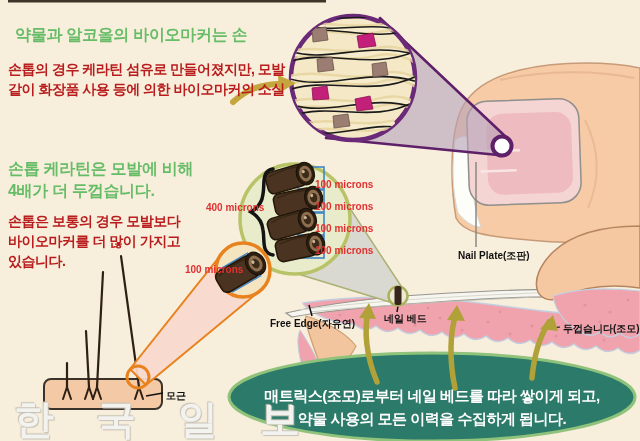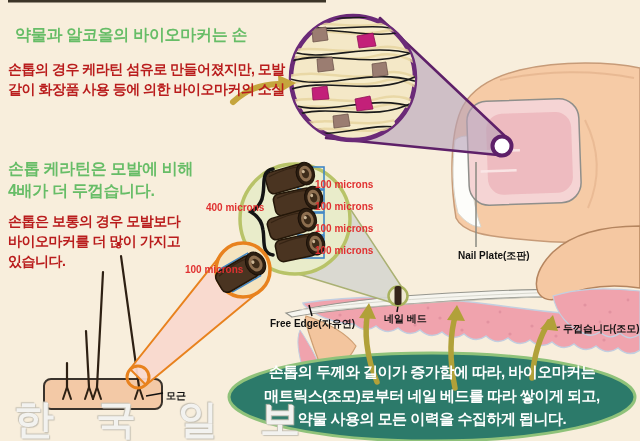--- a/index.html
+++ b/index.html
@@ -218,18 +218,17 @@
   <div class="txt lbl-red" style="left:315px;top:223px;">100 microns</div>
   <div class="txt lbl-red" style="left:315px;top:245px;">100 microns</div>
   <div class="txt lbl-red" style="left:185px;top:264px;">100 microns</div>
 
   <div class="txt lbl" style="left:458px;top:249px;">Nail Plate(조판)</div>
   <div class="txt lbl" style="left:270px;top:317px;">Free Edge(자유연)</div>
   <div class="txt lbl" style="left:384px;top:312px;">네일 베드</div>
   <div class="txt lbl" style="left:563px;top:322px;">두껍습니다(조모)</div>
   <div class="txt lbl" style="left:166px;top:389px;">모근</div>
 
-  <div class="txt callout-line" style="left:227px;top:363px;">손톱의 두께와 길이가 증가함에 따라, 바이오마커는</div>
   <div class="txt callout-line" style="left:227px;top:387px;">매트릭스(조모)로부터 네일 베드를 따라 쌓이게 되고,</div>
   <div class="txt callout-line" style="left:227px;top:410px;">약물 사용의 모든 이력을 수집하게 됩니다.</div>
 
   <div class="txt watermark" style="left:14px;top:392px;">한국일보</div>
 </div>
 
 </body></html>

